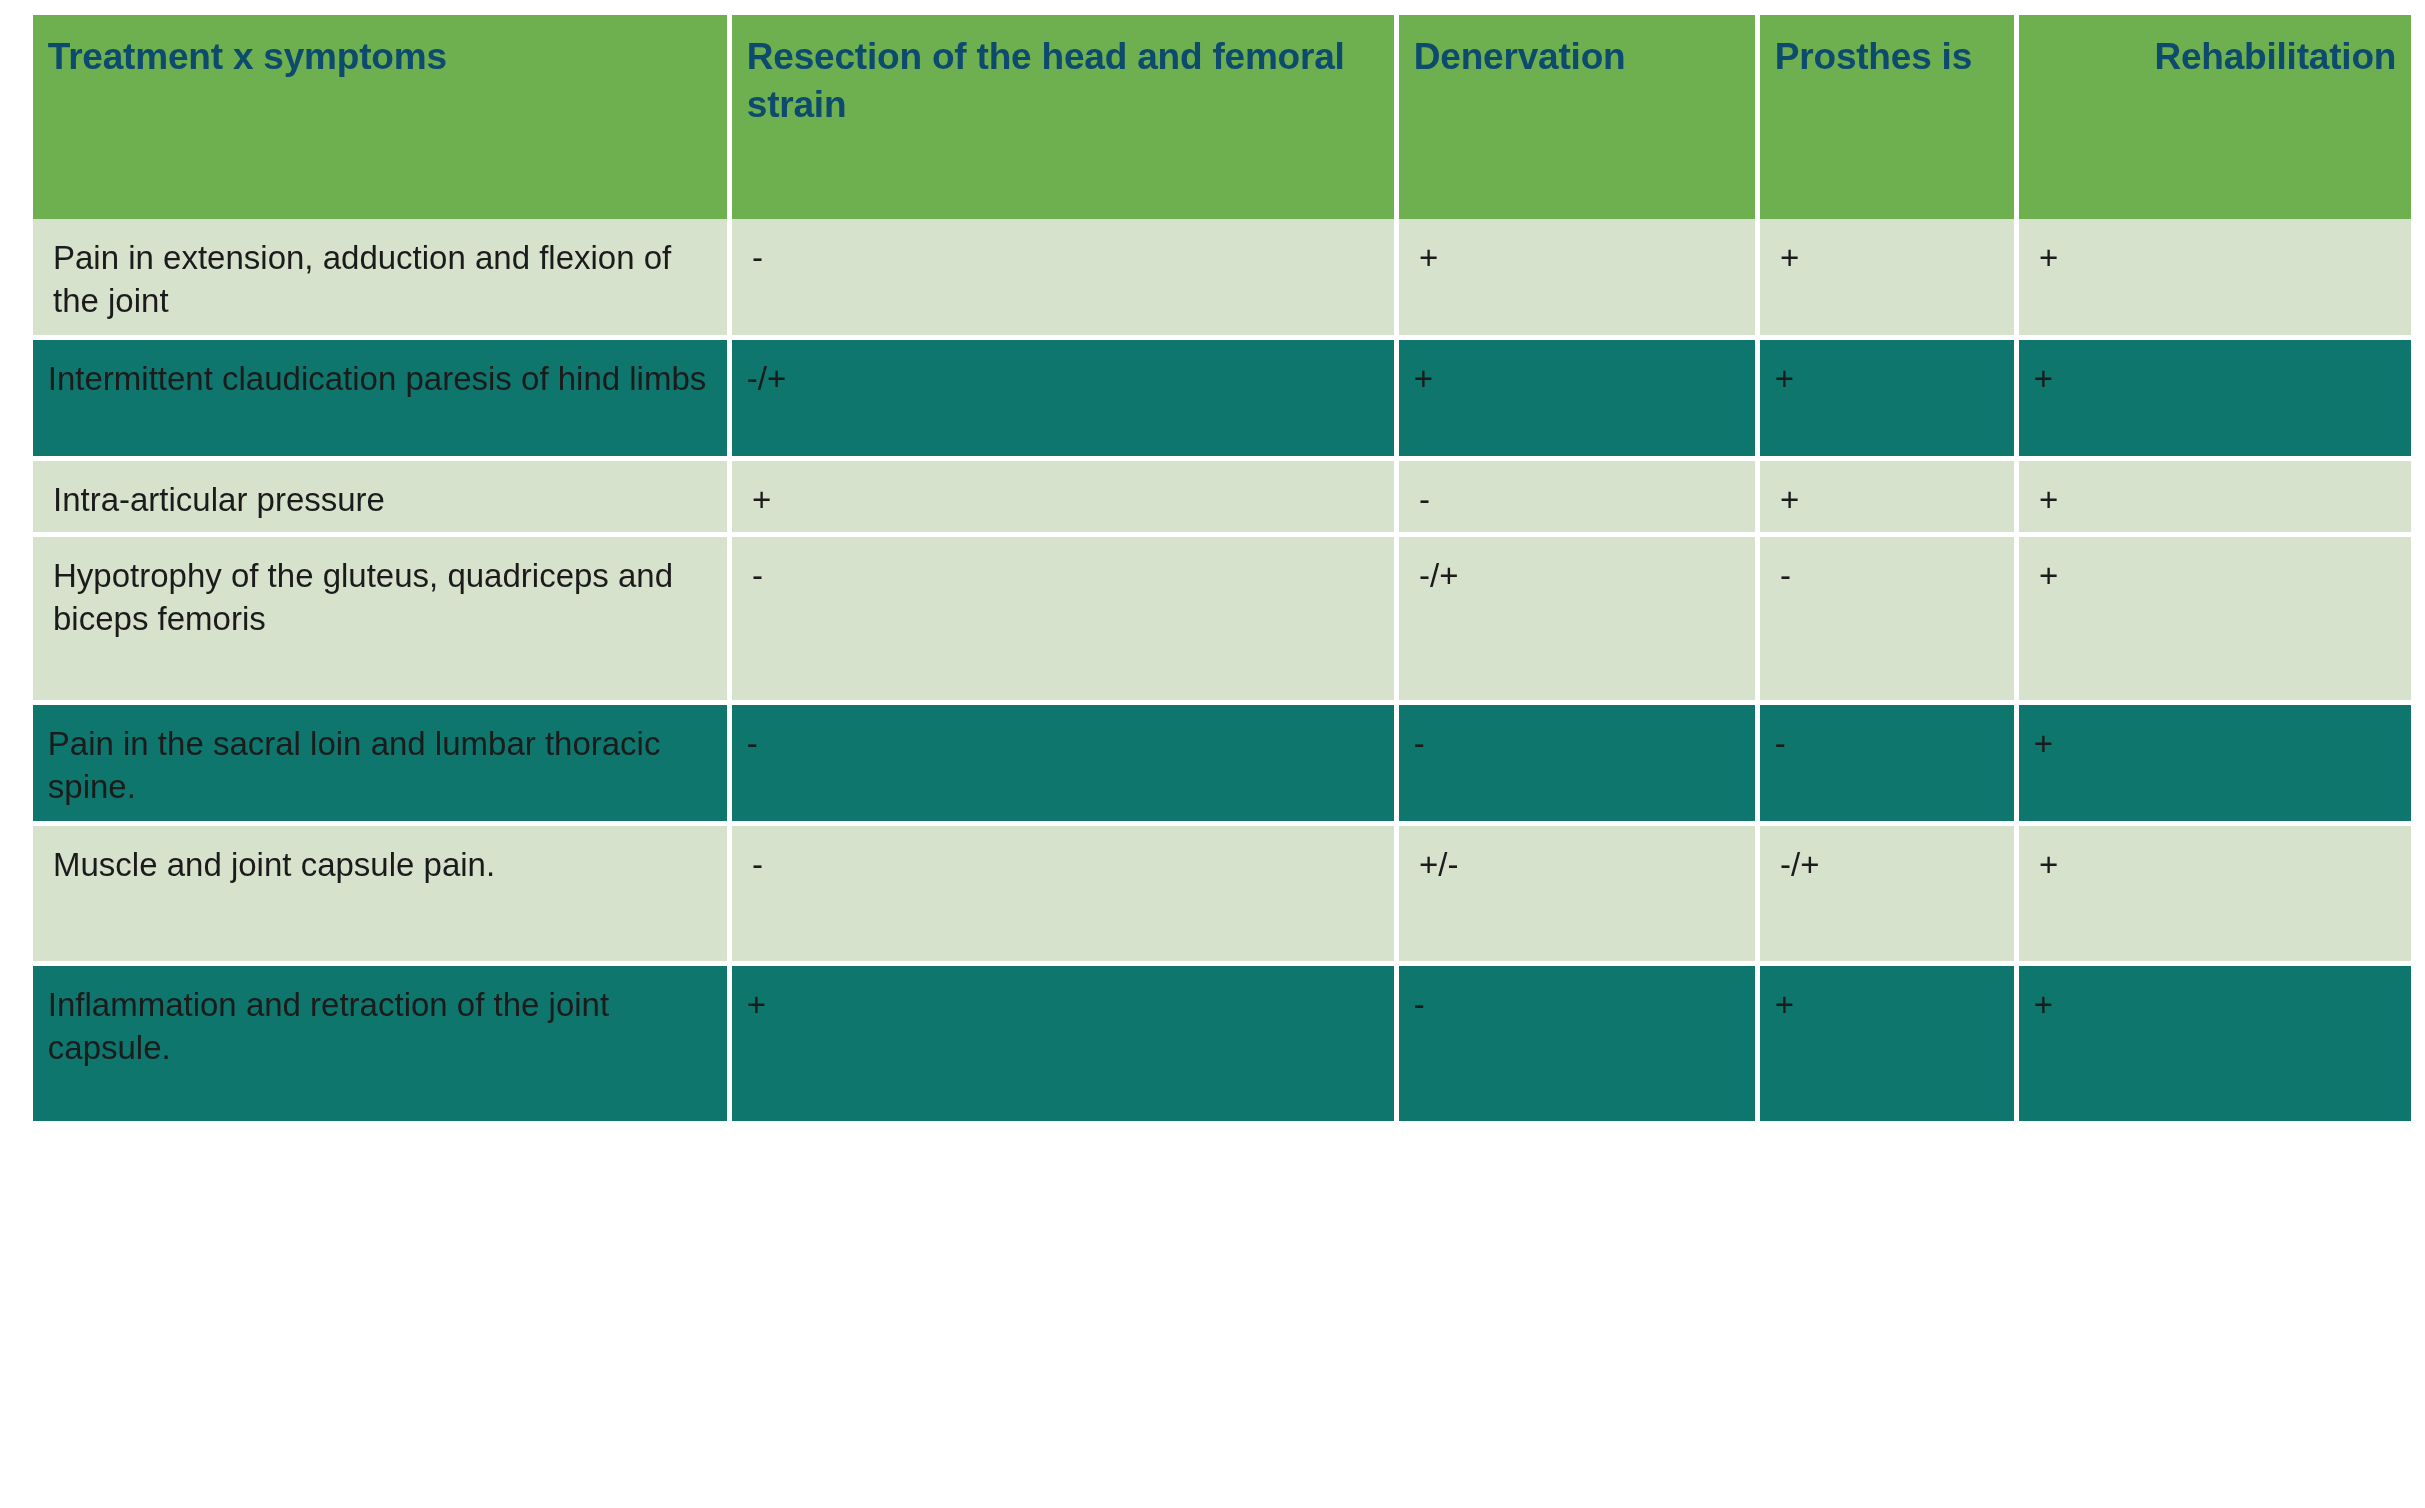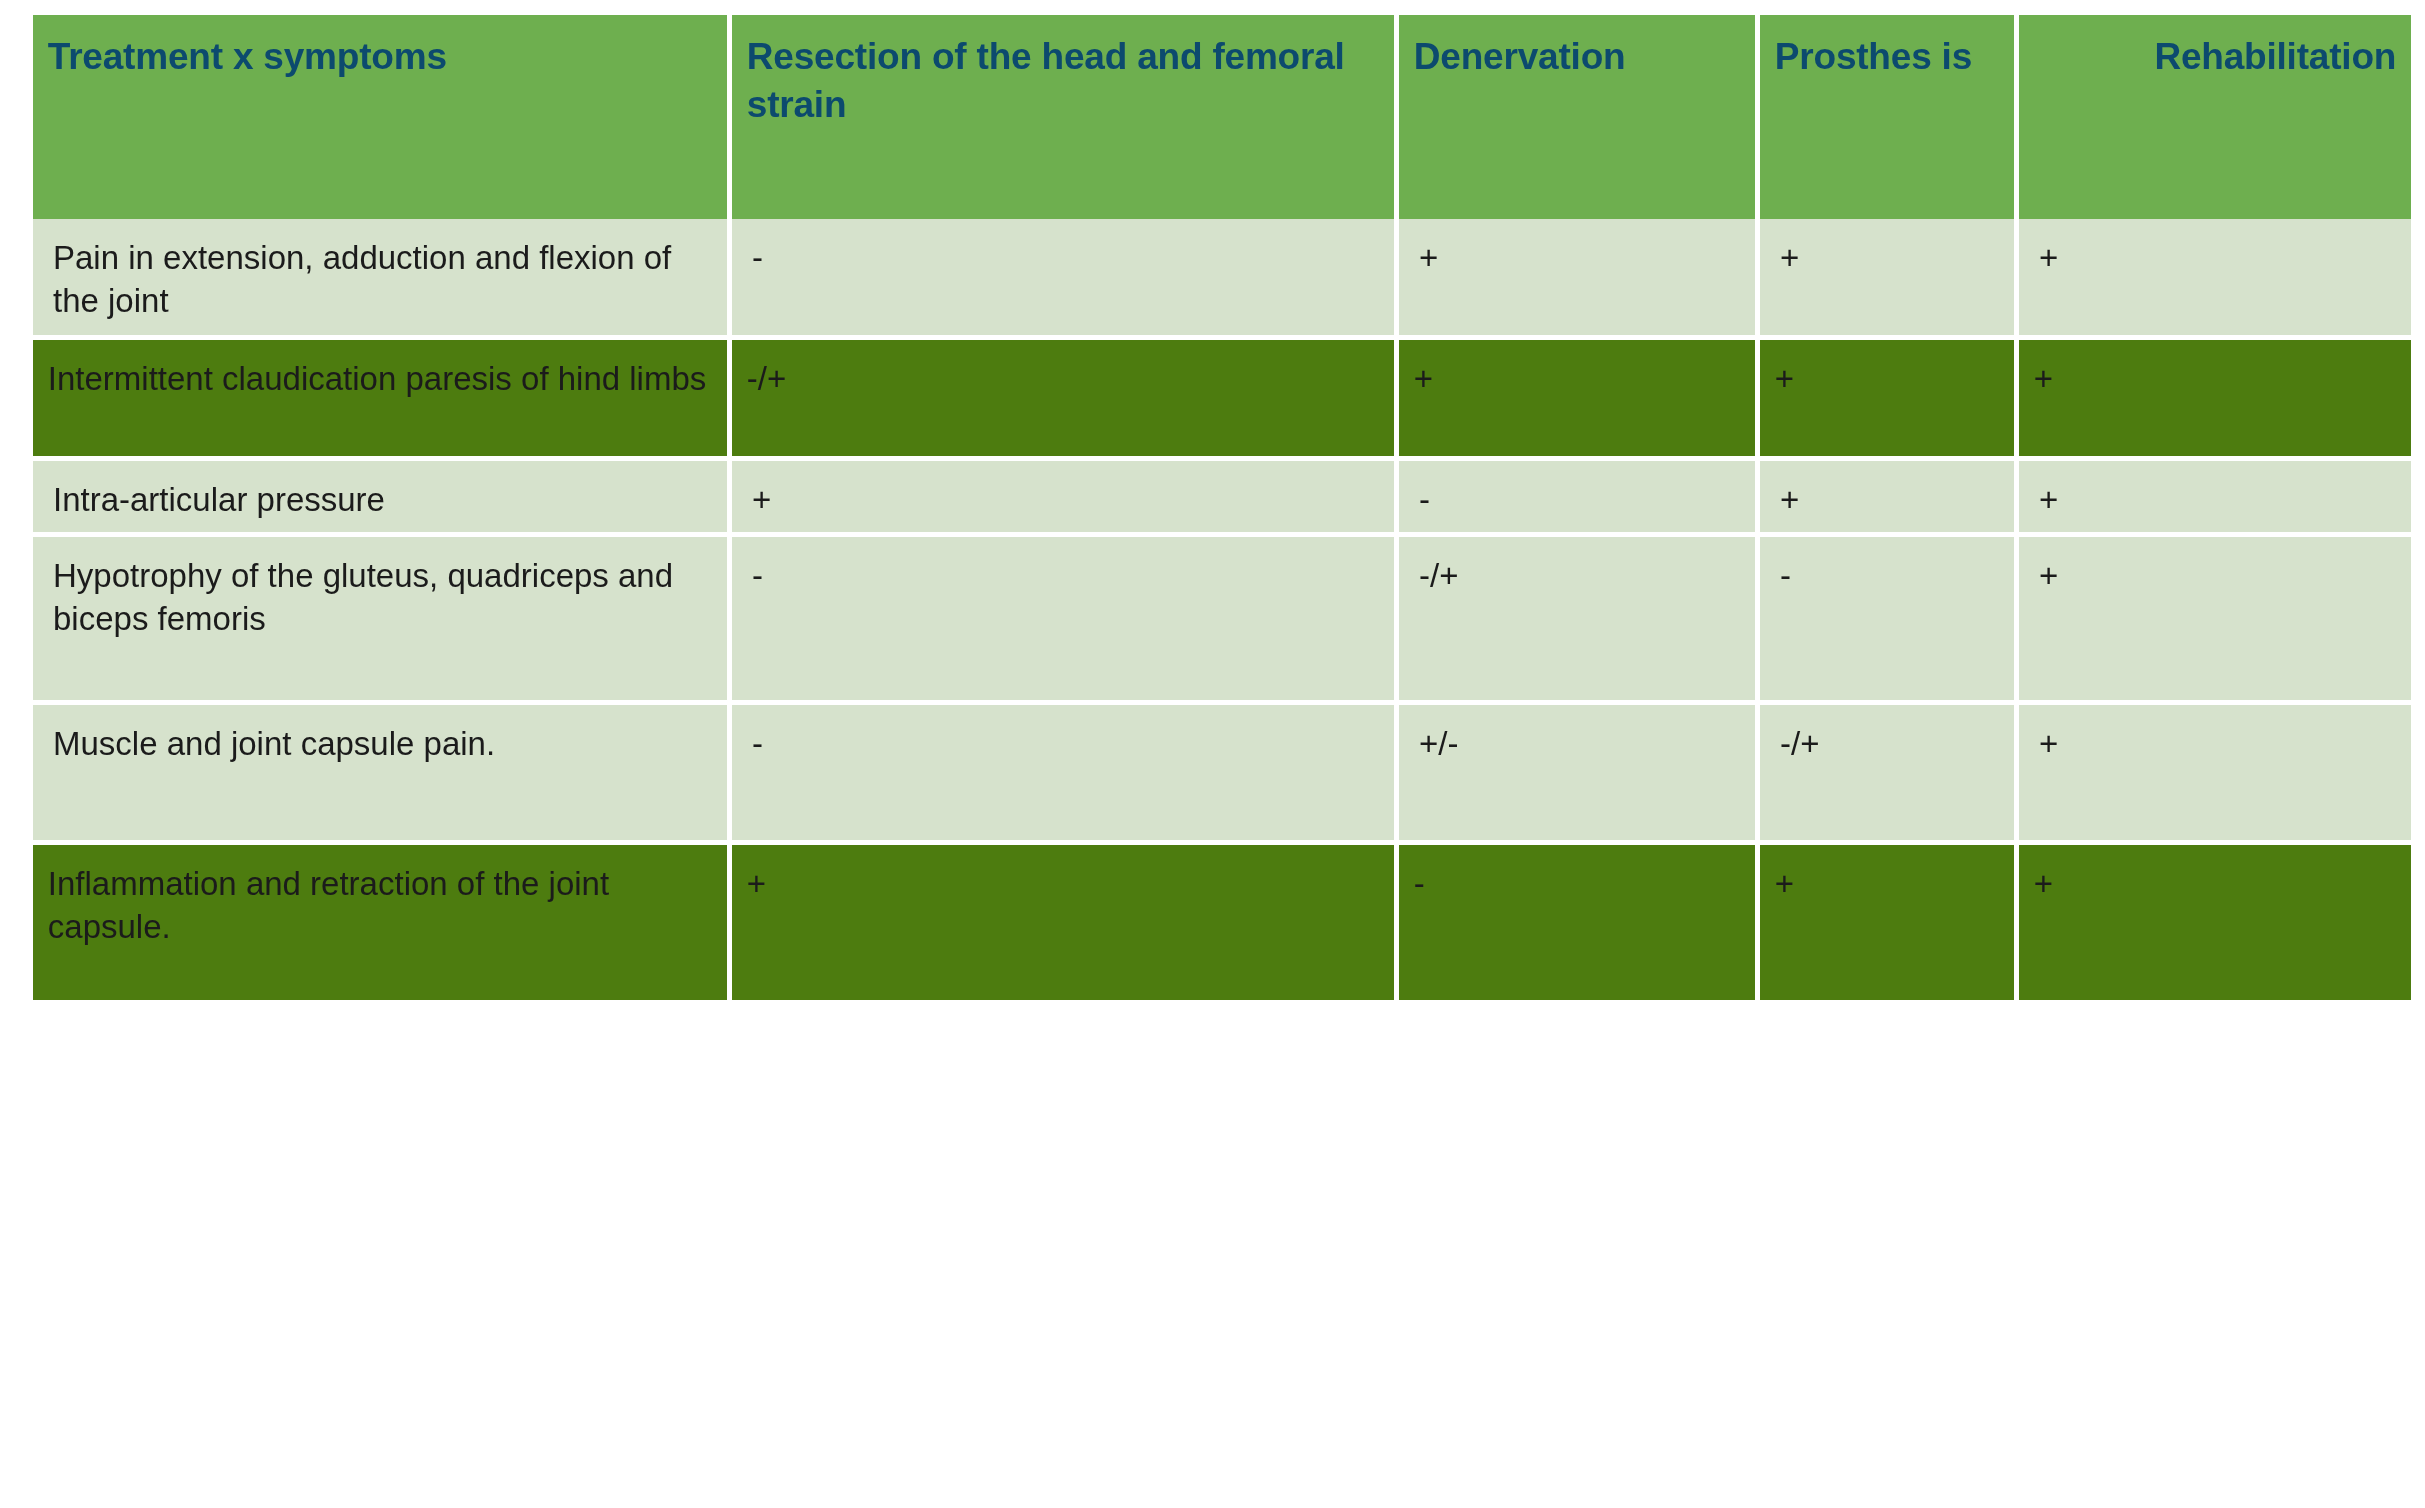--- a/index.html
+++ b/index.html
@@ -53,21 +53,21 @@
     text-align: left;
     vertical-align: top;
     padding: 18px 14.8px 0 14.8px;
     border-right: 5.7px solid #ffffff;
     border-bottom: 5.7px solid #ffffff;
     box-sizing: border-box;
   }
   tbody td:last-child { border-right: none; }
 
   tbody tr.row-dark td { background: #D6E2CC; padding-left: 20px; }
-  tbody tr.row-light td { background: #4d7c0f; margin-top: 15px; }
+  tbody tr.row-light td { background: #0f766e; margin-top: 15px; }
 
   
   tbody tr.h-2line   td { height: 121px; }
   tbody tr.h-1line   td { height: 76px; margin-left: 36px;  }
   tbody tr.h-2line-b td { height: 123px; }
   tbody tr.h-tall    td { height: 168px; }
   tbody tr.h-med     td { height: 121px; }
   tbody tr.h-muscle  td { height: 140px; }
   tbody tr.h-last    td { height: 160px; }
 </style>
@@ -113,20 +113,27 @@
 
 
       <tr class="row-dark h-tall">
         <td>Hypotrophy of the gluteus, quadriceps and biceps femoris</td>
         <td>-</td>
         <td>-/+</td>
         <td>-</td>
         <td>+</td>
       </tr>
 
+      <tr class="row-light h-med">
+        <td>Pain in the sacral loin and lumbar thoracic spine.</td>
+        <td>-</td>
+        <td>-</td>
+        <td>-</td>
+        <td>+</td>
+      </tr>
 
       <tr class="row-dark h-muscle">
         <td>Muscle and joint capsule pain.</td>
         <td>-</td>
         <td>+/-</td>
         <td>-/+</td>
         <td>+</td>
       </tr>
 
       <tr class="row-light h-last">

